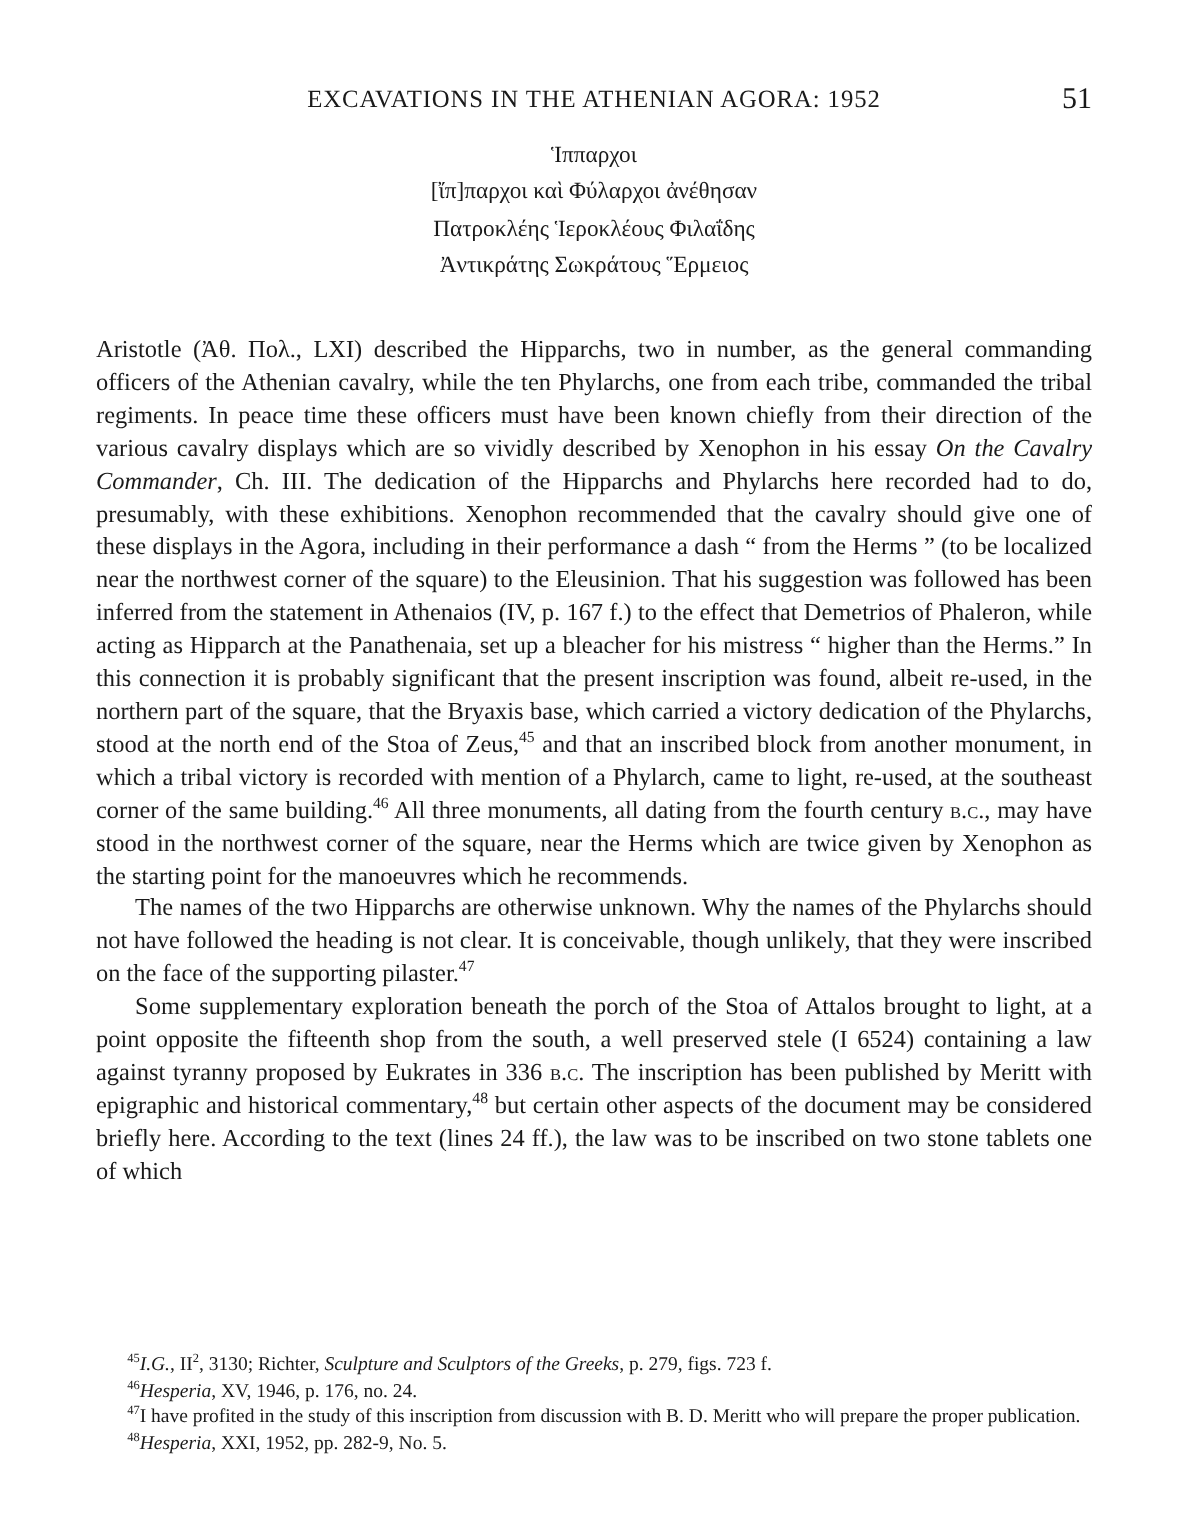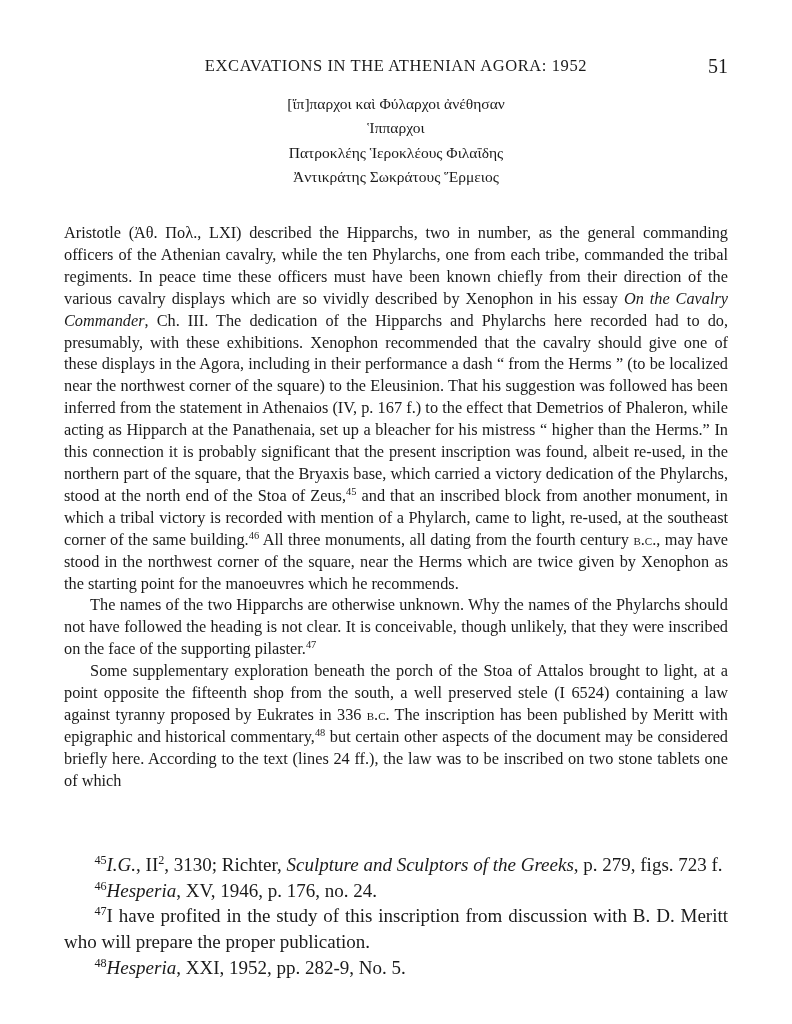--- a/index.html
+++ b/index.html
@@ -80,45 +80,45 @@
   }
   .italic { font-style: italic; }
   .sc { font-variant: small-caps; }
   sup {
     font-size: 0.64em;
     vertical-align: super;
     line-height: 0;
   }
   .footnotes {
     position: absolute;
-    top: 852px;
+    top: 900px;
     left: 64px;
     width: 664px;
-    font-size: 19px;
+    font-size: 13px;
     line-height: 1.35;
     text-align: justify;
   }
   .footnotes p {
     margin: 0;
     text-indent: 1.6em;
   }
 </style>
 </head>
 <body>
 
 <div class="page">
 
   <div class="running-head">
     <div class="head-title">Excavations in the Athenian Agora: 1952</div>
     <div class="head-pageno">51</div>
   </div>
 
   <div class="inscription">
+    <div>Ἱππαρχοι</div>
     <div>[ἴπ]παρχοι καὶ Φύλαρχοι ἀνέθησαν</div>
-    <div>Ἱππαρχοι</div>
     <div>Πατροκλέης Ἱεροκλέους Φιλαΐδης</div>
     <div>Ἀντικράτης Σωκράτους Ἕρμειος</div>
   </div>
 
   <div class="body-text">
     <p><span>Aristotle (Ἀθ. Πολ., LXI) described the Hipparchs, two in number, as the general commanding officers of the Athenian cavalry, while the ten Phylarchs, one from each tribe, commanded the tribal regiments.  In peace time these officers must have been known chiefly from their direction of the various cavalry displays which are so vividly described by Xenophon in his essay </span><span class="italic">On the Cavalry Commander</span><span>, Ch. III.  The dedication of the Hipparchs and Phylarchs here recorded had to do, presumably, with these exhibitions.  Xenophon recommended that the cavalry should give one of these displays in the Agora, including in their performance a dash “ from the Herms ” (to be localized near the northwest corner of the square) to the Eleusinion.  That his suggestion was followed has been inferred from the statement in Athenaios (IV, p. 167 f.) to the effect that Demetrios of Phaleron, while acting as Hipparch at the Panathenaia, set up a bleacher for his mistress “ higher than the Herms.”  In this connection it is probably significant that the present inscription was found, albeit re-used, in the northern part of the square, that the Bryaxis base, which carried a victory dedication of the Phylarchs, stood at the north end of the Stoa of Zeus,</span><sup>45</sup><span> and that an inscribed block from another monument, in which a tribal victory is recorded with mention of a Phylarch, came to light, re-used, at the southeast corner of the same building.</span><sup>46</sup><span>  All three monuments, all dating from the fourth century </span><span class="sc">b.c.</span><span>, may have stood in the northwest corner of the square, near the Herms which are twice given by Xenophon as the starting point for the manoeuvres which he recommends.</span></p>
 
     <p class="indent"><span>The names of the two Hipparchs are otherwise unknown.  Why the names of the Phylarchs should not have followed the heading is not clear.  It is conceivable, though unlikely, that they were inscribed on the face of the supporting pilaster.</span><sup>47</sup></p>
 
     <p class="indent"><span>Some supplementary exploration beneath the porch of the Stoa of Attalos brought to light, at a point opposite the fifteenth shop from the south, a well preserved stele (I 6524) containing a law against tyranny proposed by Eukrates in 336 </span><span class="sc">b.c.</span><span>  The inscription has been published by Meritt with epigraphic and historical commentary,</span><sup>48</sup><span> but certain other aspects of the document may be considered briefly here.  According to the text (lines 24 ff.), the law was to be inscribed on two stone tablets one of which</span></p>

